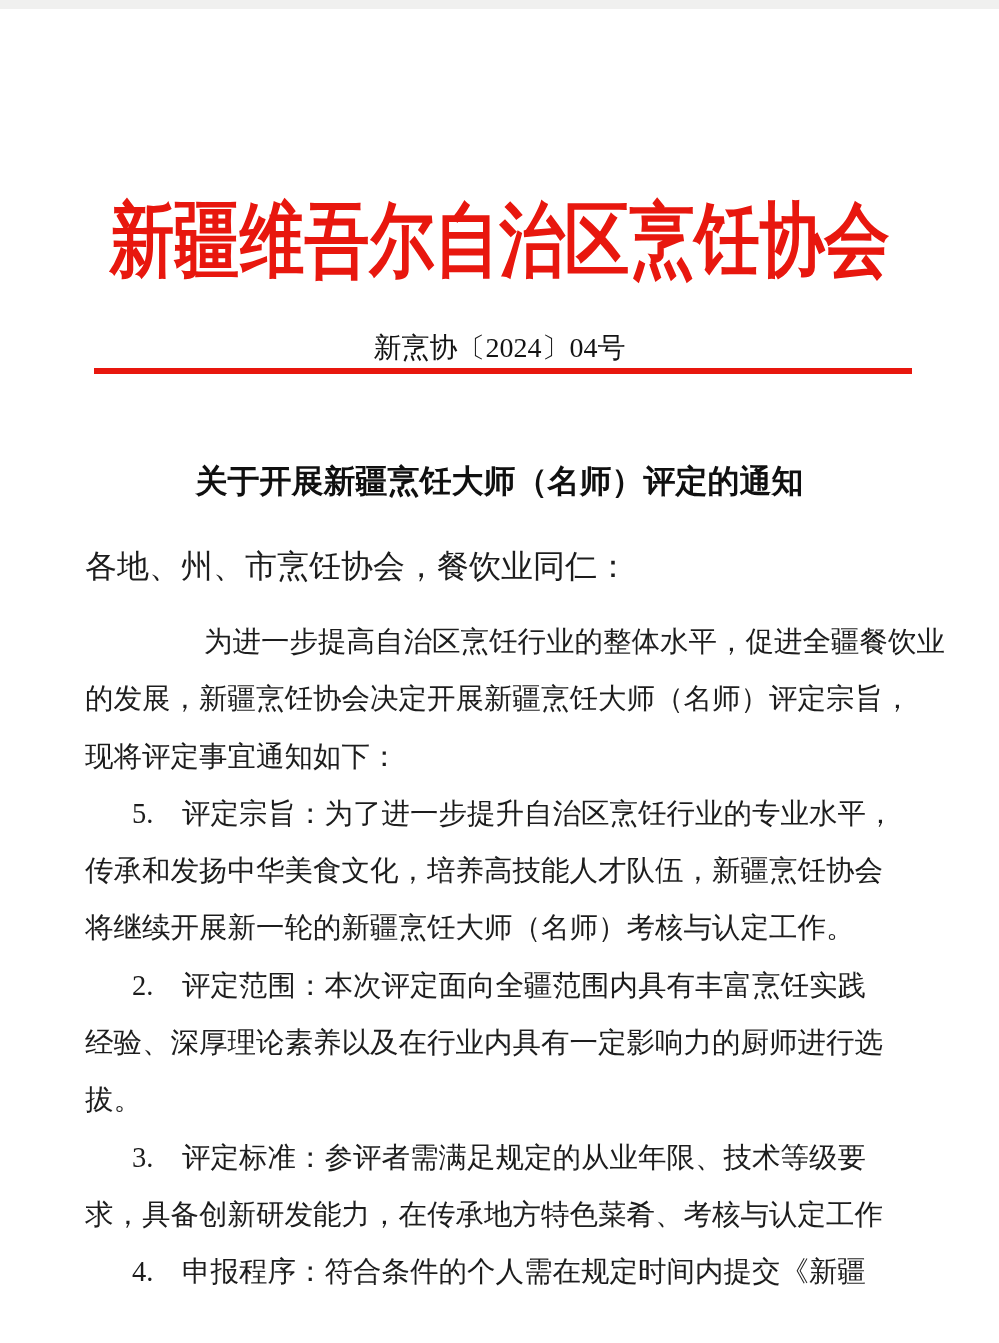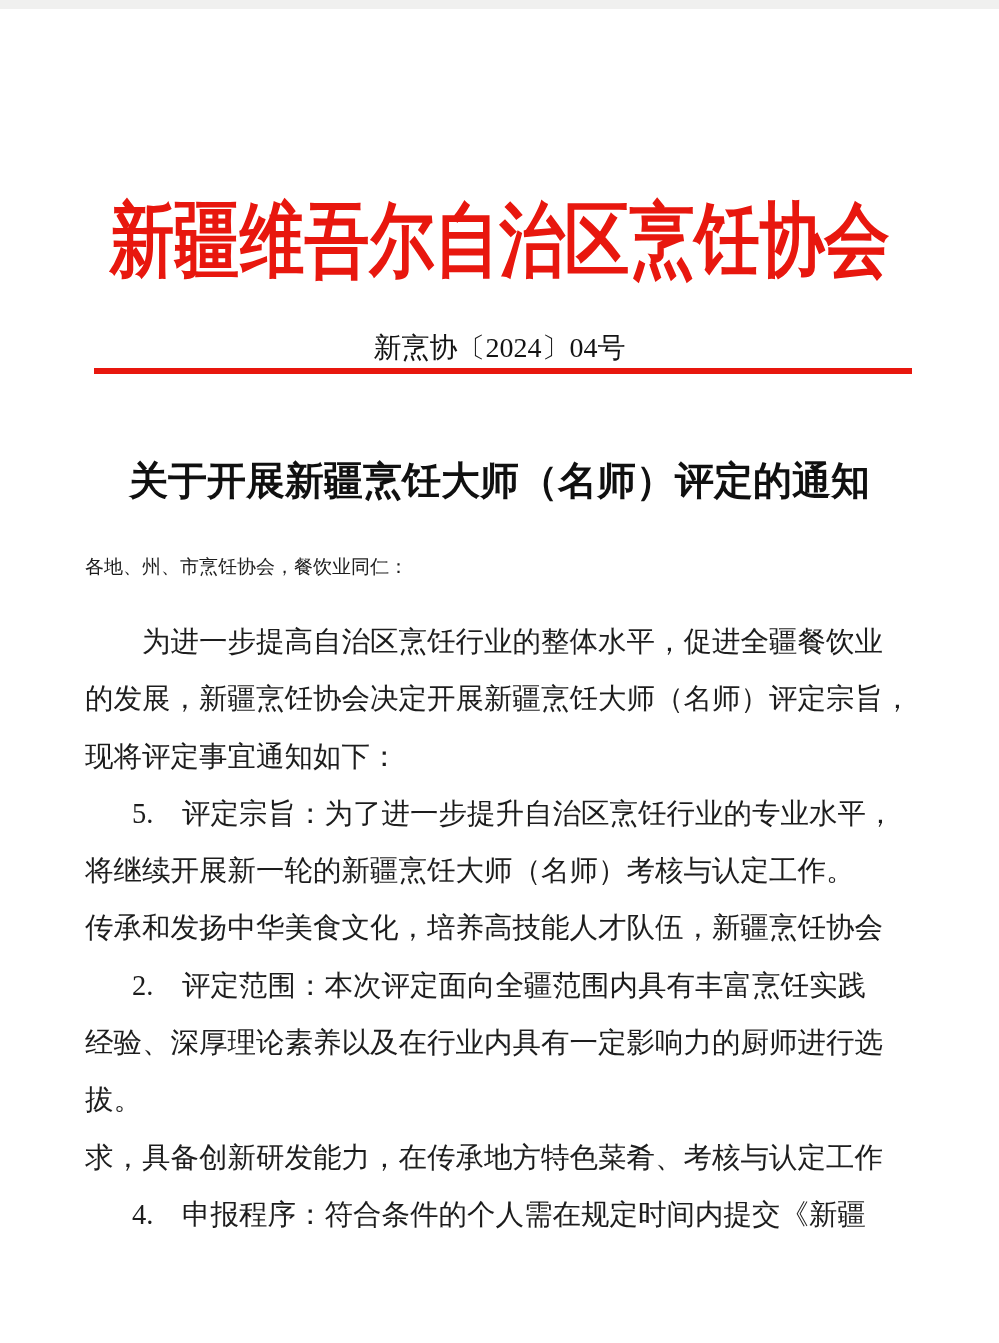--- a/index.html
+++ b/index.html
@@ -32,39 +32,39 @@
     font-size: 28px; line-height: 34px;
     color: #141414;
   }
   .red-line {
     position: absolute; top: 368px; left: 94px;
     width: 818px; height: 6px;
   }
   .notice-title {
     position: absolute; top: 456px; left: 0; width: 999px;
     text-align: center;
-    font-size: 39px; font-weight: bold;
+    font-size: 32px; font-weight: bold;
     line-height: 50px;
     color: #101010;
     white-space: nowrap;
   }
   .salutation {
     position: absolute; top: 550px; left: 85px;
-    font-size: 19px; line-height: 33px;
+    font-size: 32px; line-height: 33px;
     white-space: pre;
   }
   .body-lines {
     position: absolute; top: 613px; left: 85px; width: 860px;
   }
   .line {
     height: 57.3px; line-height: 57.3px;
     font-size: 28.5px;
     white-space: pre;
   }
-  .ind-para { padding-left: 57px; }
+  .ind-para { padding-left: 57px; text-align: right; }
   .ind-item { padding-left: 47px; }
 </style>
 </head>
 <body>
 
 <div class="top-strip"></div>
 
 <div class="org-title" style="color: rgb(232, 23, 14);">新疆维吾尔自治区烹饪协会</div>
 
 <div class="doc-number">新烹协〔2024〕04号</div>
@@ -73,20 +73,21 @@
 
 <div class="notice-title">关于开展新疆烹饪大师（名师）评定的通知</div>
 
 <div class="salutation">各地、州、市烹饪协会，餐饮业同仁：</div>
 
 <div class="body-lines">
   <div class="line ind-para">为进一步提高自治区烹饪行业的整体水平，促进全疆餐饮业</div>
   <div class="line">的发展，新疆烹饪协会决定开展新疆烹饪大师（名师）评定宗旨，</div>
   <div class="line">现将评定事宜通知如下：</div>
   <div class="line ind-item">5.　评定宗旨：为了进一步提升自治区烹饪行业的专业水平，</div>
+  <div class="line">传承和发扬中华美食文化，培养高技能人才队伍，新疆烹饪协会</div>
   <div class="line">将继续开展新一轮的新疆烹饪大师（名师）考核与认定工作。</div>
-  <div class="line">传承和发扬中华美食文化，培养高技能人才队伍，新疆烹饪协会</div>
   <div class="line ind-item">2.　评定范围：本次评定面向全疆范围内具有丰富烹饪实践</div>
   <div class="line">经验、深厚理论素养以及在行业内具有一定影响力的厨师进行选</div>
   <div class="line">拔。</div>
+  <div class="line ind-item">3.　评定标准：参评者需满足规定的从业年限、技术等级要</div>
   <div class="line">求，具备创新研发能力，在传承地方特色菜肴、考核与认定工作</div>
   <div class="line ind-item">4.　申报程序：符合条件的个人需在规定时间内提交《新疆</div>
 </div>
 
 </body></html>

